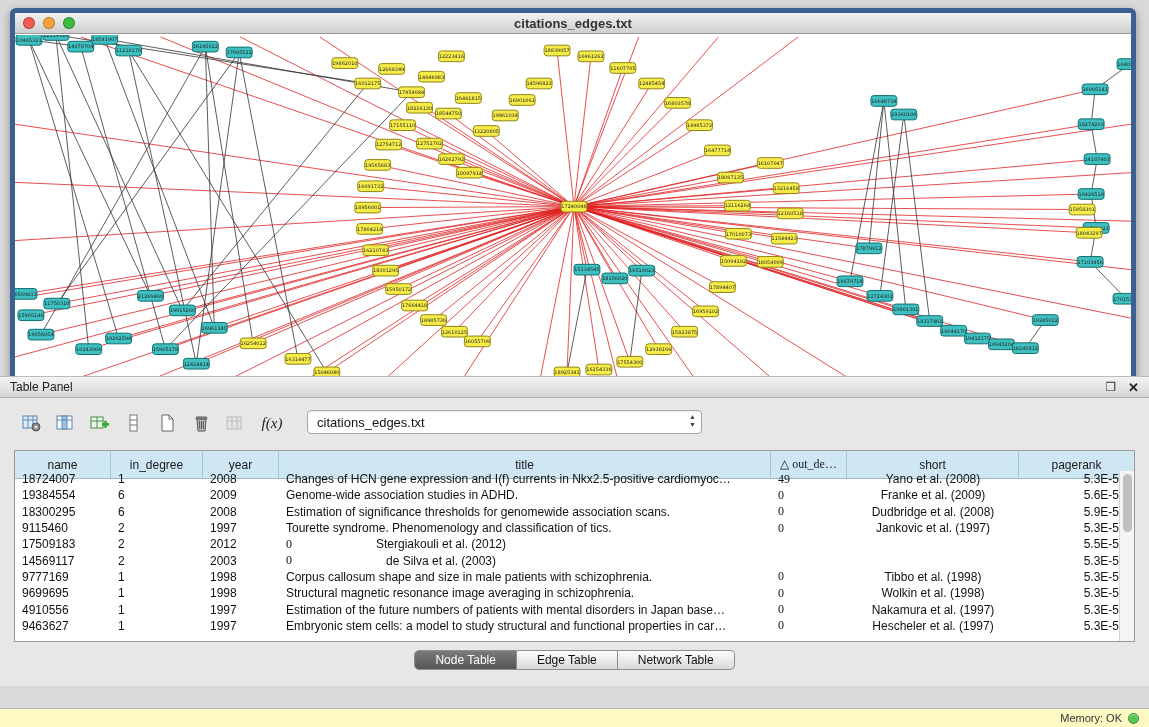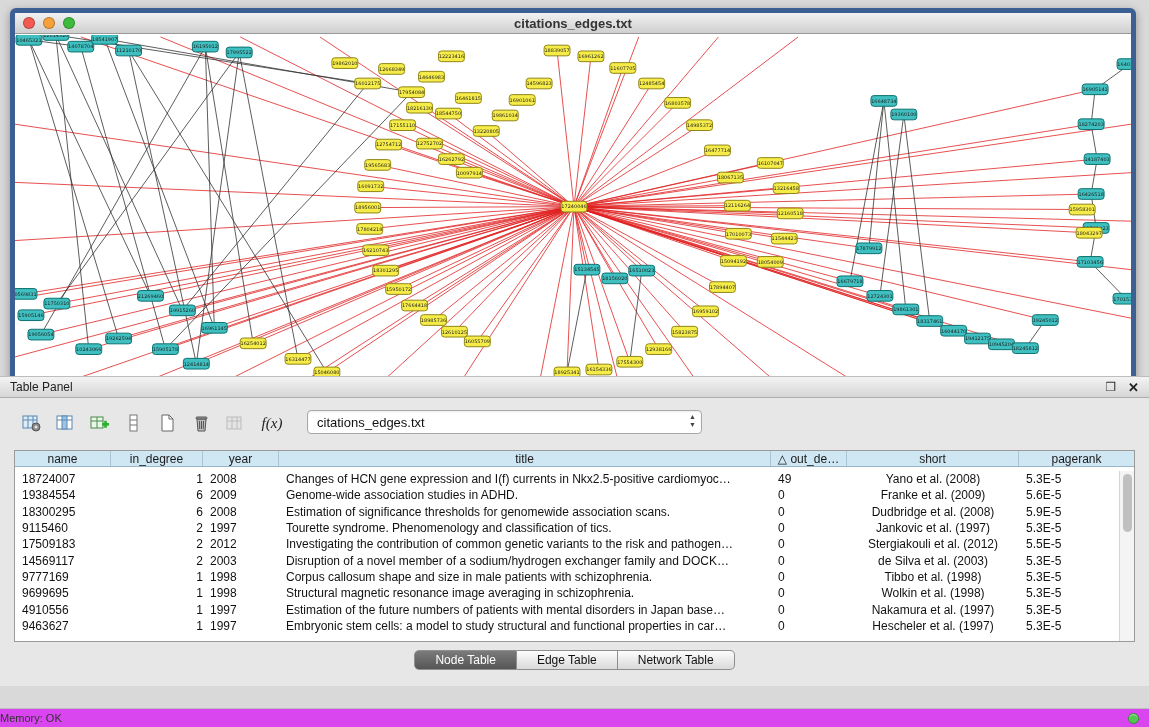--- a/index.html
+++ b/index.html
@@ -63,54 +63,54 @@
   }
   .combo .arrows {
     position:absolute; right:5px; top:2px; display:flex; flex-direction:column;
     font-size:7px; line-height:8px; color:#444;
   }
 
   .table-box {
     position:relative; margin:2px 14px 0 14px; height:192px;
     border:1px solid #9a9a9a; background:#fff; overflow:hidden;
   }
-  .thead { display:flex; height:16px; background:#cfe6f3; border-bottom:1px solid #9ab7c9; }
+  .thead { display:flex; height:28px; background:#cfe6f3; border-bottom:1px solid #9ab7c9; }
   .th {
     font-size:12px; color:#1a1a1a; display:flex; align-items:center; justify-content:center;
     border-right:1px solid #a9c4d4; height:100%; overflow:hidden; white-space:nowrap;
   }
   .tbody { position:absolute; top:20px; left:0; right:15px; bottom:0; overflow:hidden; }
   .tr { display:flex; height:16.3px; align-items:center; }
   .td {
     font-size:12px; color:#111; padding-left:7px; overflow:hidden;
     white-space:nowrap; text-overflow:ellipsis;
   }
-  .c0{width:96px;} .c1{width:92px;text-align:right;} .c2{width:76px;} .c3{width:492px;} .c4{width:76px;} .c5{width:172px;} .c6{width:100px; flex:1; border-right:none;}
+  .c0{width:96px;} .c1{width:92px;} .c2{width:76px;} .c3{width:492px;} .c4{width:76px;font-family:Liberation Serif, serif;} .c5{width:172px;} .c6{width:100px; flex:1; border-right:none;text-align:right;}
   .td.c5 { text-align:center; padding-left:0; }
   .vscroll {
     position:absolute; top:20px; right:0; bottom:0; width:15px;
     background:#f4f4f4; border-left:1px solid #d5d5d5;
   }
   .vscroll .thumb { width:9px; height:58px; margin:3px auto 0; border-radius:5px; background:#c0c0c0; }
 
   .tabs { display:flex; justify-content:center; margin-top:8px; }
   .tab {
     height:20px; padding:0 20px; font-size:12px; display:flex; align-items:center;
     background:linear-gradient(#fdfdfd,#d9d9d9); border:1px solid #8e8e8e; border-left:none;
     color:#111;
   }
   .tab:first-child { border-left:1px solid #8e8e8e; border-radius:5px 0 0 5px; }
   .tab:last-child { border-radius:0 5px 5px 0; }
   .tab.active { background:linear-gradient(#7b7b7b,#555); color:#fff; }
 
   
   .statusbar {
     position:absolute; left:0; bottom:0; width:1149px; height:19px;
-    background:#d946ef; border-top:1px solid #bcbcbc;
-    display:flex; align-items:center; justify-content:space-between; padding-right:10px; gap:6px;
+    background:#fef9c3; border-top:1px solid #bcbcbc;
+    display:flex; align-items:center; justify-content:flex-end; padding-right:10px; gap:6px;
   }
   .statusbar .mem { font-size:11px; color:#333; }
   .mem-dot { width:11px; height:11px; border-radius:50%; background:#53c653; border:1px solid #2f8f2f; box-shadow:inset 0 1px 1px rgba(255,255,255,.6); }
 </style>
 </head>
 <body>
 
 <div class="net-window">
   <div class="titlebar">
     <div class="traffic">
@@ -799,30 +799,28 @@
           <div class="td c2">1997</div>
           <div class="td c3">Tourette syndrome. Phenomenology and classification of tics.</div>
           <div class="td c4">0</div>
           <div class="td c5">Jankovic et al. (1997)</div>
           <div class="td c6">5.3E-5</div>
         </div>
         <div class="tr">
           <div class="td c0">17509183</div>
           <div class="td c1">2</div>
           <div class="td c2">2012</div>
-          <div class="td c3">Investigating the contribution of common genetic variants to the risk and pathogen…</div>
           <div class="td c4">0</div>
           <div class="td c5">Stergiakouli et al. (2012)</div>
           <div class="td c6">5.5E-5</div>
         </div>
         <div class="tr">
           <div class="td c0">14569117</div>
           <div class="td c1">2</div>
           <div class="td c2">2003</div>
-          <div class="td c3">Disruption of a novel member of a sodium/hydrogen exchanger family and DOCK…</div>
           <div class="td c4">0</div>
           <div class="td c5">de Silva et al. (2003)</div>
           <div class="td c6">5.3E-5</div>
         </div>
         <div class="tr">
           <div class="td c0">9777169</div>
           <div class="td c1">1</div>
           <div class="td c2">1998</div>
           <div class="td c3">Corpus callosum shape and size in male patients with schizophrenia.</div>
           <div class="td c4">0</div>

